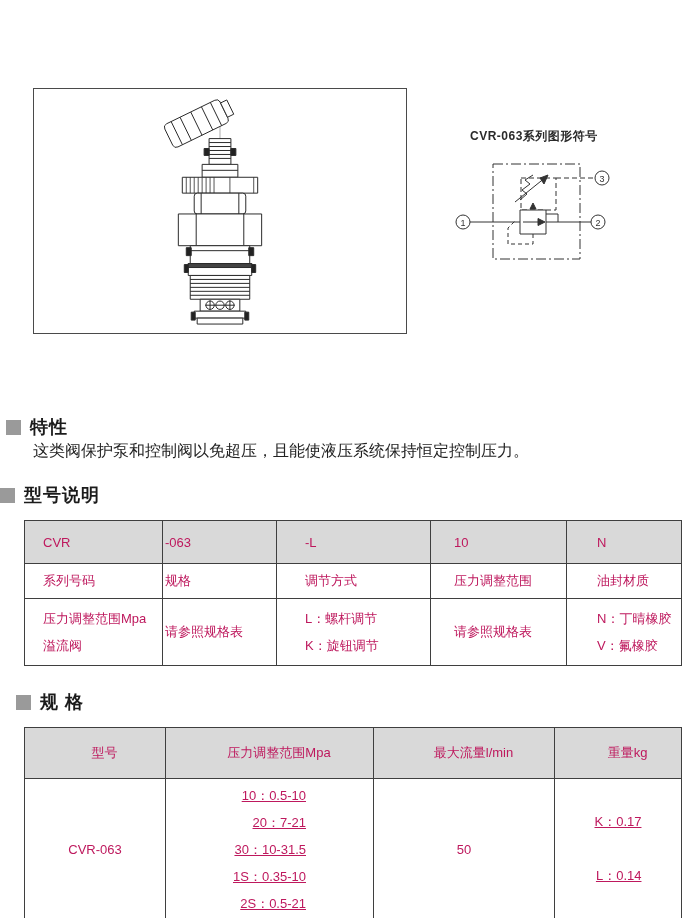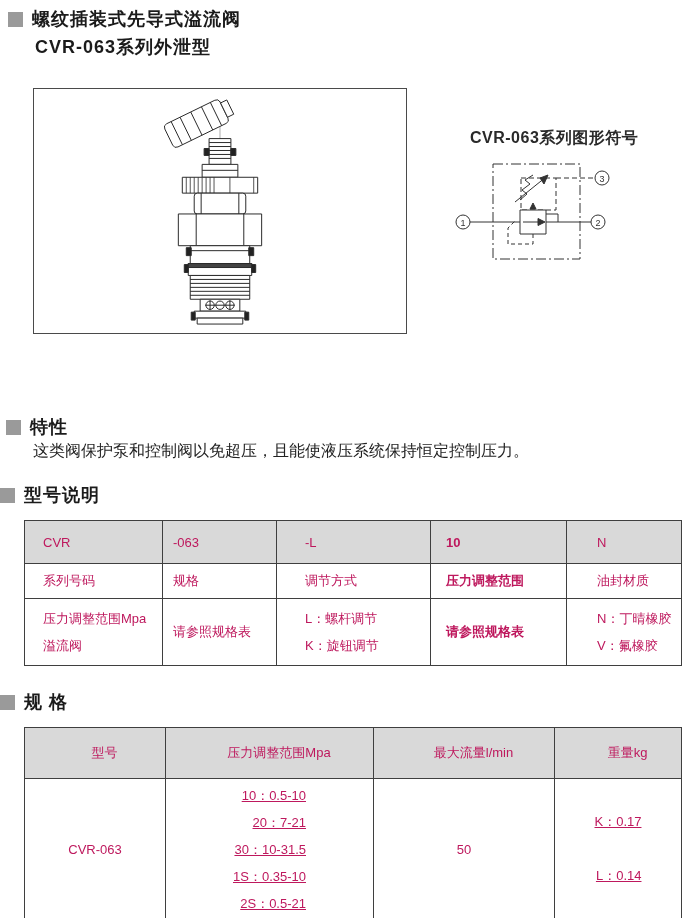--- a/index.html
+++ b/index.html
@@ -9,65 +9,58 @@
   }
   .bullet{display:inline-block;width:15px;height:15px;background:#9a9a9a;flex:0 0 15px;}
   .title-block{position:absolute;left:8px;top:7px;}
   .title-row{display:flex;align-items:center;gap:9px;}
   .title-row h1{margin:0;font-size:18px;font-weight:bold;letter-spacing:1px;}
   .subtitle{margin:4px 0 0 27px;font-size:18px;font-weight:bold;letter-spacing:1px;}
 
   .valve-frame{position:absolute;left:33px;top:88px;width:372px;height:244px;border:1px solid #4a4a4a;}
   .valve-frame svg{display:block;}
 
-  .symbol-caption{position:absolute;left:470px;top:128px;width:180px;font-size:16px;font-weight:600;color:#2a2a2a;letter-spacing:.5px;}
+  .symbol-caption{position:absolute;left:470px;top:128px;width:180px;font-size:12px;font-weight:600;color:#2a2a2a;letter-spacing:.5px;}
   .symbol-svg{position:absolute;left:450px;top:145px;}
 
   .section-head{position:absolute;display:flex;align-items:center;gap:9px;}
   .section-head h2{margin:0;font-size:18px;font-weight:bold;letter-spacing:1px;}
   .feat-head{left:6px;top:390px;margin-top:25px;}
   .feat-body{position:absolute;left:33px;top:425px;width:640px;font-size:16px;color:#222;}
   .model-head{left:0;top:483px;}
-  .spec-head{left:0;top:690px;}
+  .spec-head{left:0;top:690px;padding-left:16px;}
 
   table{border-collapse:collapse;table-layout:fixed;font-size:13px;color:#be185d;}
   td{border:1px solid #3f3f3f;overflow:hidden;}
   .t1{position:absolute;left:24px;top:520px;width:657px;}
   .t2{position:absolute;left:24px;top:727px;width:657px;}
   tr.hdr td{background:#d9d9d9;padding-left:20px;}
   .t1 tr.hdr td{height:40px;}
   .t1 tr.lbl td{height:32px;margin-left:35px;}
   .t1 tr.desc td{height:64px;vertical-align:middle;}
   .t1 .c1{padding-left:18px;}
-  .t1 .c2{padding-left:10px;}
+  .t1 .c2{padding-left:2px;}
   .t1 .c3{padding-left:28px;}
-  .t1 .c4{padding-left:15px;font-weight:bold;}
+  .t1 .c4{padding-left:23px;}
   .t1 .c5{padding-left:30px;}
   .lines div{line-height:27px;}
 
   .t2 tr.hdr td{height:48px;text-align:center;}
   .t2 tr.data td{height:138px;text-align:center;vertical-align:middle;}
   .blk{display:inline-block;text-align:right;text-decoration:underline;}
   .blk.p div{line-height:27px;}
   .blk.w div{line-height:54px;}
 
   svg line,svg rect,svg path,svg polyline,svg circle{vector-effect:non-scaling-stroke;}
 </style>
 </head>
 <body>
 
 <div class="page">
 
-  <div class="title-block">
-    <div class="title-row">
-      <span class="bullet"></span>
-      <h1>螺纹插装式先导式溢流阀</h1>
-    </div>
-    <div class="subtitle">CVR-063系列外泄型</div>
-  </div>
 
   <div class="valve-frame">
     <svg width="370" height="242" viewBox="0 0 372 244" fill="none" stroke="#2b2b2b" stroke-width="1">
       <line x1="187" y1="12" x2="187" y2="234" stroke="#8a8a8a" stroke-width="0.7"></line>
 
       <g transform="rotate(-26 165 34)">
         <rect x="132" y="21" width="62" height="26" rx="4" fill="#fff"></rect>
         <line x1="141" y1="21" x2="141" y2="47"></line>
         <line x1="151" y1="21" x2="151" y2="47"></line>
         <line x1="163" y1="21" x2="163" y2="47"></line>

